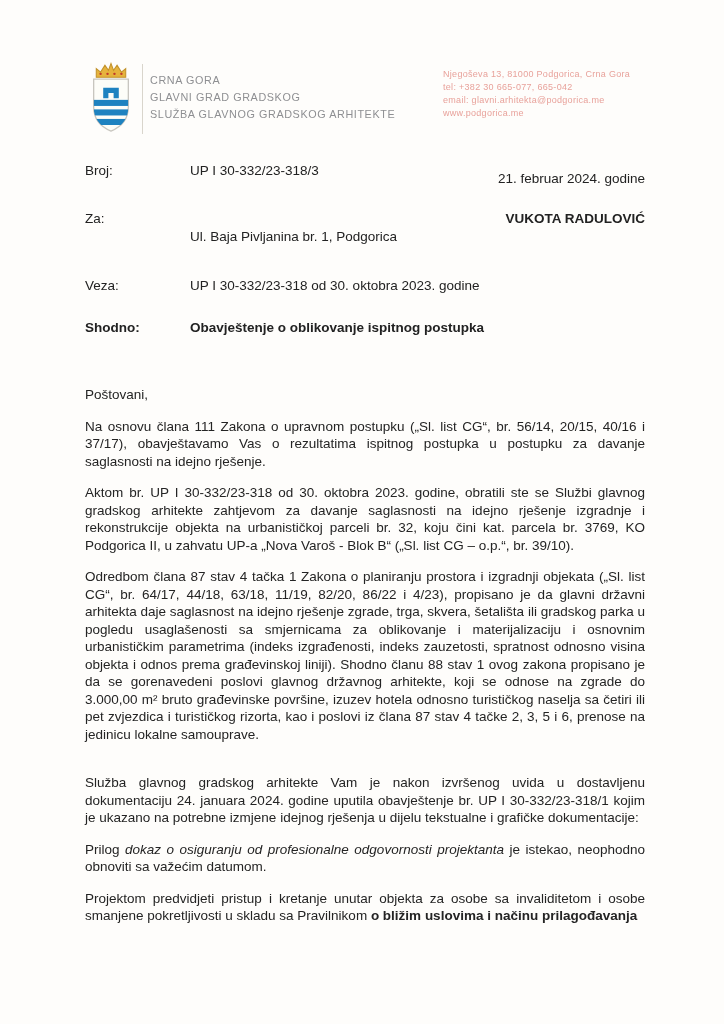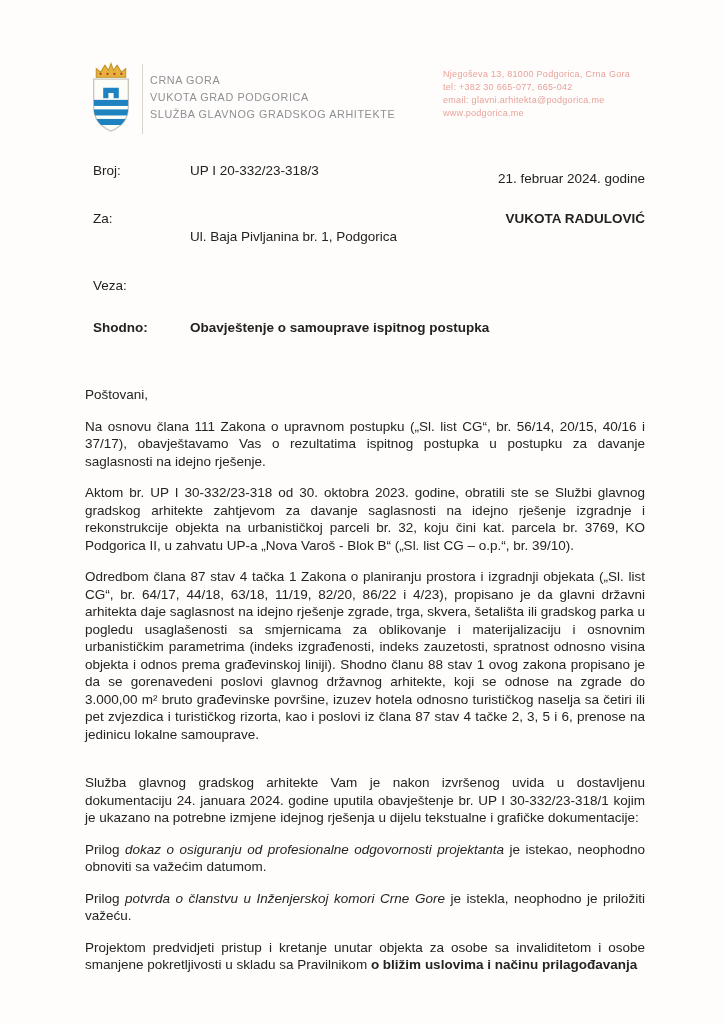--- a/index.html
+++ b/index.html
@@ -11,21 +11,21 @@
   
   .letterhead{position:absolute;top:60px;left:85px;right:55px;height:80px;}
   .crest{position:absolute;left:0;top:0;width:52px;height:78px;}
   .crest-divider{position:absolute;left:57px;top:4px;width:1px;height:70px;background:#d9d5cc;}
   .org-block{position:absolute;left:65px;top:12px;}
   .org-line{font-size:10.8px;line-height:17px;letter-spacing:.6px;color:#8e8f92;white-space:nowrap;}
   .contact-block{position:absolute;left:358px;top:8px;}
   .contact-line{font-size:9px;line-height:13px;color:#e8a29b;letter-spacing:.3px;white-space:nowrap;}
   
   .meta-row{position:absolute;left:85px;width:560px;font-size:13.5px;line-height:17.5px;}
-  .meta-label{position:absolute;left:0;top:0;margin-left:8px;}
+  .meta-label{position:absolute;left:0;top:0;}
   .meta-value{margin-left:105px;}
   .row-broj{top:162px;}
   .row-za{top:210px;}
   .row-veza{top:277px;}
   .row-predmet{top:319px;font-weight:bold;}
   .date{position:absolute;right:0;top:0;margin-top:8px;}
   .recipient-name{font-weight:bold;text-align:right;}
   
   .body-text{position:absolute;top:386px;left:85px;width:560px;font-size:13.5px;line-height:17.5px;color:#242424;}
   .body-text p{margin:0 0 0 0;text-align:justify;}
@@ -65,66 +65,66 @@
           <rect x="8" y="57" width="44" height="7" fill="#1e82c0"></rect>
           <rect x="8" y="68" width="44" height="7" fill="#1e82c0"></rect>
         </g>
       </svg>
     </div>
 
     <div class="crest-divider"></div>
 
     <div class="org-block">
       <div class="org-line">CRNA GORA</div>
-      <div class="org-line">VUKOTA GRAD PODGORICA</div>
+      <div class="org-line">GLAVNI GRAD GRADSKOG</div>
       <div class="org-line">SLUŽBA GLAVNOG GRADSKOG ARHITEKTE</div>
     </div>
 
     <div class="contact-block">
       <div class="contact-line">Njegoševa 13, 81000 Podgorica, Crna Gora</div>
       <div class="contact-line">tel:  +382 30 665-077, 665-042</div>
       <div class="contact-line">email: glavni.arhitekta@podgorica.me</div>
       <div class="contact-line">www.podgorica.me</div>
     </div>
   </div>
 
   <div class="meta-row row-broj">
     <span class="meta-label">Broj:</span>
-    <span class="meta-value">UP I 20-332/23-318/3</span>
+    <span class="meta-value">UP I 30-332/23-318/3</span>
     <span class="date">21. februar 2024. godine</span>
   </div>
 
   <div class="meta-row row-za">
     <span class="meta-label">Za:</span>
     <div class="meta-value">
       <div class="recipient-name">VUKOTA RADULOVIĆ</div>
       <div>Ul. Baja Pivljanina br. 1, Podgorica</div>
     </div>
   </div>
 
   <div class="meta-row row-veza">
     <span class="meta-label">Veza:</span>
+    <span class="meta-value">UP I 30-332/23-318 od 30. oktobra 2023. godine</span>
   </div>
 
   <div class="meta-row row-predmet">
     <span class="meta-label">Shodno:</span>
-    <span class="meta-value">Obavještenje o samouprave ispitnog postupka</span>
+    <span class="meta-value">Obavještenje o oblikovanje ispitnog postupka</span>
   </div>
 
   <div class="body-text">
     <p class="salutation">Poštovani,</p>
 
     <p class="p-gap">Na osnovu člana 111 Zakona o upravnom postupku („Sl. list CG“, br. 56/14, 20/15, 40/16 i 37/17), obavještavamo Vas o rezultatima ispitnog postupka u postupku za davanje saglasnosti na idejno rješenje.</p>
 
     <p class="p-gap">Aktom br. UP I 30-332/23-318 od 30. oktobra 2023. godine, obratili ste se Službi glavnog gradskog arhitekte zahtjevom za davanje saglasnosti na idejno rješenje izgradnje i rekonstrukcije objekta na urbanističkoj parceli br. 32, koju čini kat. parcela br. 3769, KO Podgorica II, u zahvatu UP-a „Nova Varoš - Blok B“ („Sl. list CG – o.p.“, br. 39/10).</p>
 
     <p class="p-gap">Odredbom člana 87 stav 4 tačka 1 Zakona o planiranju prostora i izgradnji objekata („Sl. list CG“, br. 64/17, 44/18, 63/18, 11/19, 82/20, 86/22 i 4/23), propisano je da glavni državni arhitekta daje saglasnost na idejno rješenje zgrade, trga, skvera, šetališta ili gradskog parka u pogledu usaglašenosti sa smjernicama za oblikovanje i materijalizaciju i osnovnim urbanističkim parametrima (indeks izgrađenosti, indeks zauzetosti, spratnost odnosno visina objekta i odnos prema građevinskoj liniji). Shodno članu 88 stav 1 ovog zakona propisano je da se gorenavedeni poslovi glavnog državnog arhitekte, koji se odnose na zgrade do 3.000,00 m² bruto građevinske površine, izuzev hotela odnosno turističkog naselja sa četiri ili pet zvjezdica i turističkog rizorta, kao i poslovi iz člana 87 stav 4 tačke 2, 3, 5 i 6, prenose na jedinicu lokalne samouprave.</p>
 
     <p class="p-gap-big">Služba glavnog gradskog arhitekte Vam je nakon izvršenog uvida u dostavljenu dokumentaciju 24. januara 2024. godine uputila obavještenje br. UP I 30-332/23-318/1 kojim je ukazano na potrebne izmjene idejnog rješenja u dijelu tekstualne i grafičke dokumentacije:</p>
 
     <p class="p-gap"><span>Prilog </span><span class="it">dokaz o osiguranju od profesionalne odgovornosti projektanta</span><span> je istekao, neophodno obnoviti sa važećim datumom.</span></p>
 
-    <p class="p-gap"><span>Prilog </span><span class="it">potvrda o članstvu u Inženjerskoj komori Crne Gore</span><span> je istekla, neophodno je priložiti važeću.</span></p>
 
     <p class="p-gap"><span>Projektom predvidjeti pristup i kretanje unutar objekta za osobe sa invaliditetom i osobe smanjene pokretljivosti u skladu sa Pravilnikom </span><span class="bd">o bližim uslovima i načinu prilagođavanja</span></p>
   </div>
 
 </div>
 
 </body></html>

